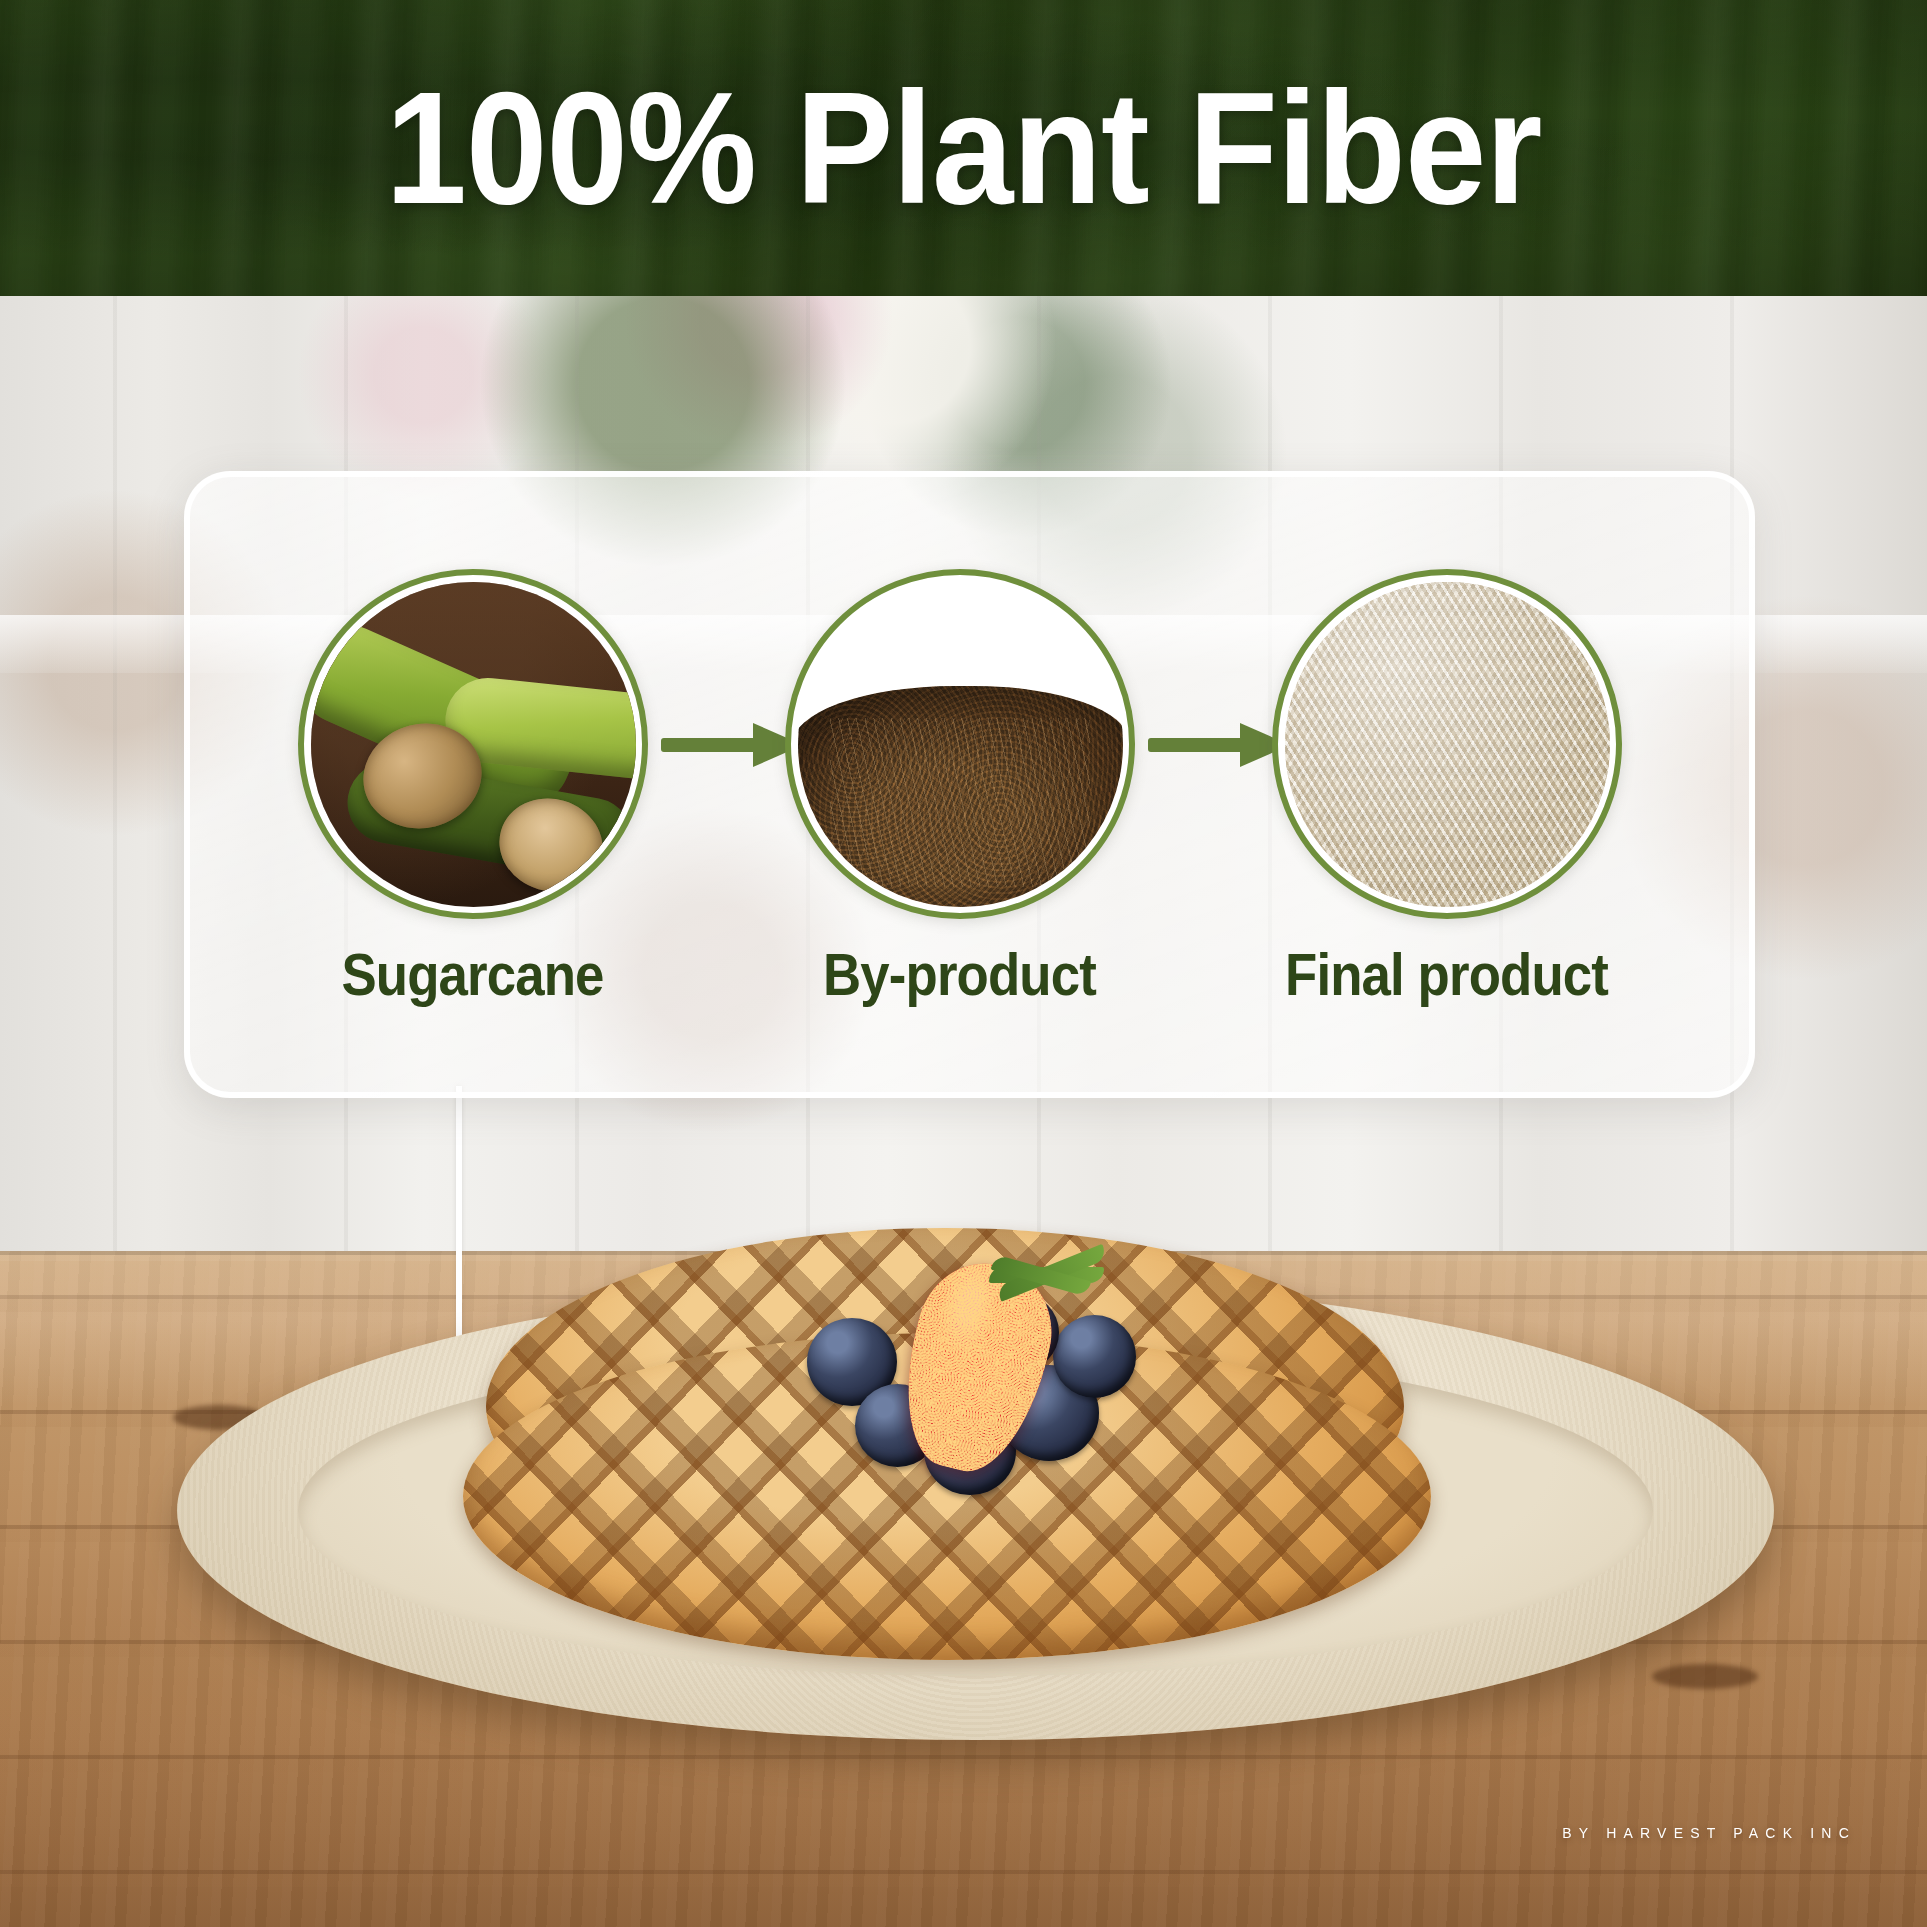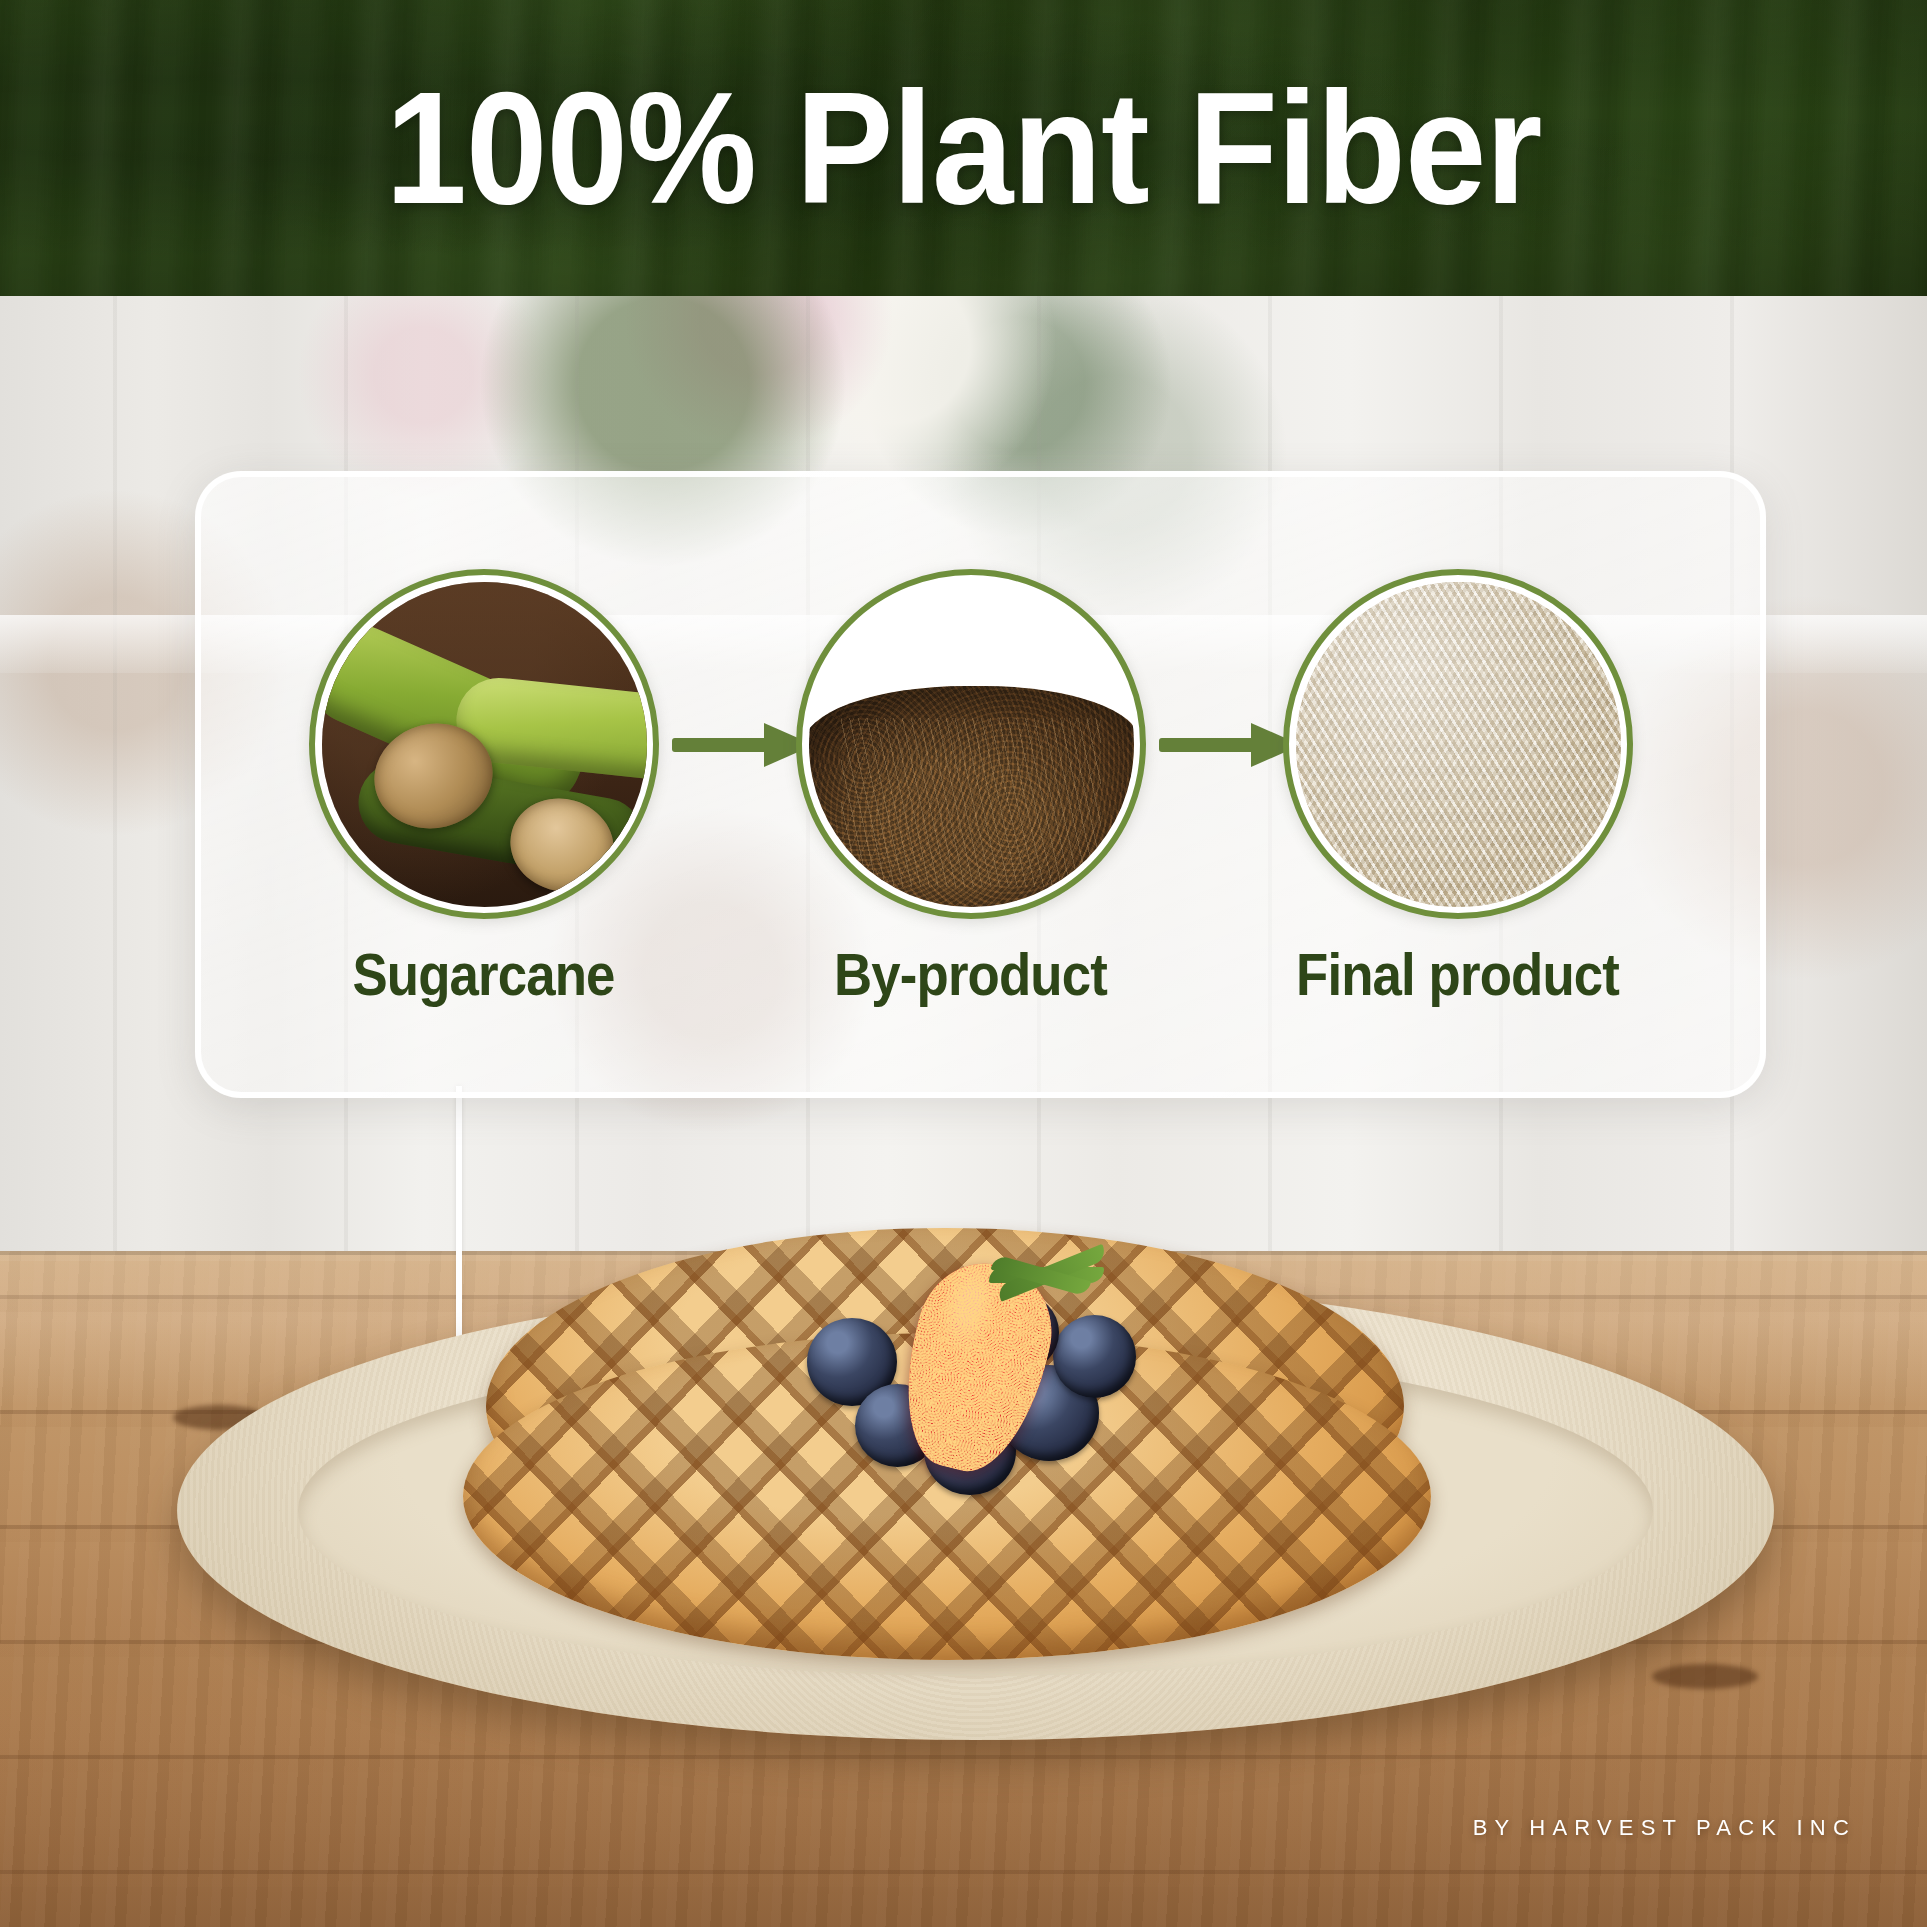--- a/index.html
+++ b/index.html
@@ -99,21 +99,21 @@
                                #ae7f51 58%,#a8784b 72%,#9c6d42 86%,#8d6038 100%);
   }
   .wood .knot{position:absolute;border-radius:50%;background:rgba(80,46,20,.55);filter:blur(2.9px);}
   .wood .glow{
     position:absolute;left:0;top:0;width:100%;height:154px;
     background:linear-gradient(to bottom,rgba(255,240,215,.30),rgba(255,240,215,0));
   }
 
   
   .card{
-    position:absolute;left:195px;top:471px;width:1559px;height:615px;
+    position:absolute;left:184px;top:471px;width:1559px;height:615px;
     border:6.7px solid rgba(255,255,255,.96);
     border-radius:46px;
     background:linear-gradient(160deg,rgba(255,255,255,.66),rgba(255,255,255,.50) 45%,rgba(255,255,255,.60));
     box-shadow:0 9.6px 38px rgba(120,118,112,.18);
   }
   .circles{
     position:absolute;left:0;top:0;width:100%;height:100%;
   }
 
   .node{position:absolute;top:92px;width:350px;height:350px;}
@@ -326,21 +326,21 @@
   
   .logo{position:absolute;right:71px;bottom:86px;text-align:center;color:#ffffff;}
   .logo .brand{
     font-size:56px;font-weight:400;letter-spacing:3.4px;line-height:1;
     font-family:"Liberation Sans",sans-serif;
     text-shadow:0 1.9px 7.7px rgba(60,34,12,.45);
     position:relative;display:inline-block;
   }
   .logo .tm{font-size:20px;vertical-align:super;letter-spacing:0;}
   .logo .sub{
-    margin-top:15.4px;font-size:22px;letter-spacing:7.2px;font-weight:400;
+    margin-top:15.4px;font-size:14px;letter-spacing:7.2px;font-weight:400;
     font-family:"Liberation Sans",sans-serif;
     text-shadow:0 1.9px 6.7px rgba(60,34,12,.45);
   }
 </style>
 </head>
 <body>
 
 <div id="stage">
 
   <div class="bg-kitchen">

